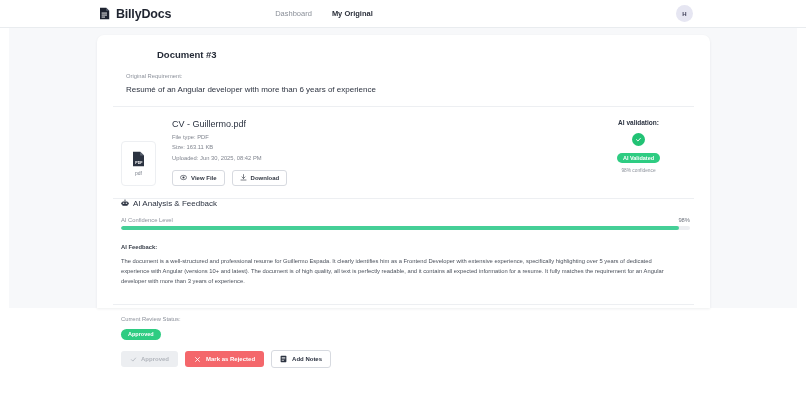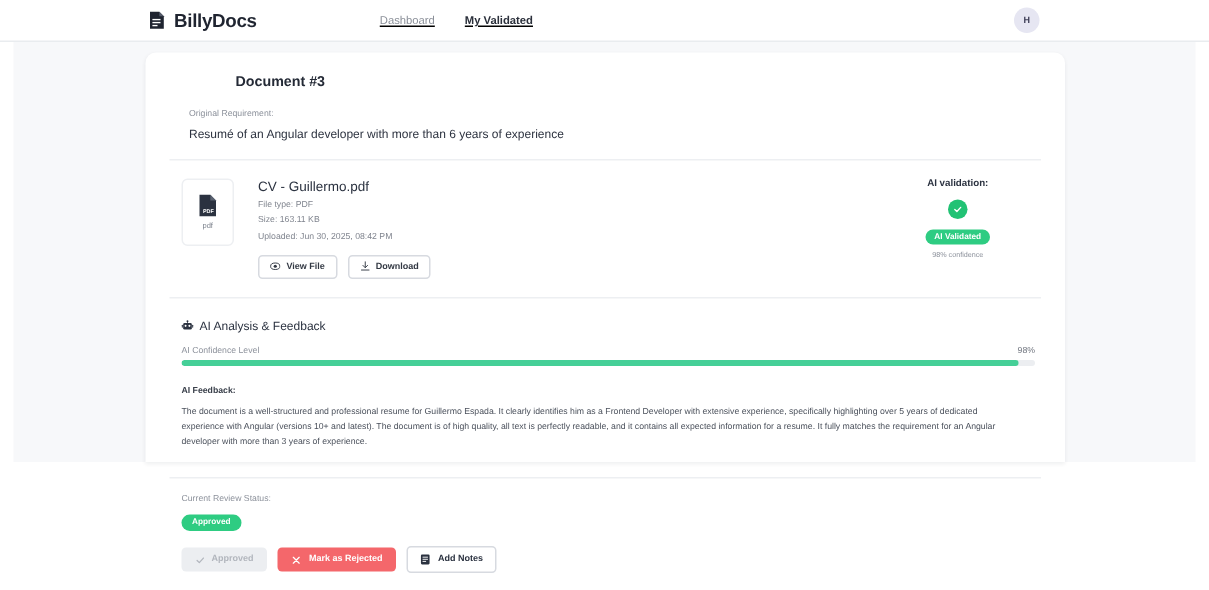--- a/index.html
+++ b/index.html
@@ -14,21 +14,21 @@
   
   .navbar {
     position: absolute; top: 0; left: 0; right: 0; height: 28px;
     background: #ffffff;
     border-bottom: 1px solid #e9ecef;
     display: flex; align-items: center;
   }
   .brand { display: flex; align-items: center; gap: 6px; margin-left: 99px; }
   .brand-icon { width: 11px; height: 13px; display: block; }
   .brand-text { font-size: 12.5px; font-weight: bold; color: #1f2430; letter-spacing: -0.2px; }
-  .nav-links { display: flex; align-items: center; gap: 20px; margin-left: 82px; text-decoration: underline; }
+  .nav-links { display: flex; align-items: center; gap: 20px; margin-left: 104px; }
   .nav-link { font-size: 7.5px; color: #8a8f98; text-decoration: none; }
   .nav-link.active { color: #2b303b; font-weight: bold; }
   .avatar {
     position: absolute; right: 113px; top: 5px;
     width: 17px; height: 17px; border-radius: 50%;
     background: #e6e6f2; color: #3c3c55;
     font-size: 6px; font-weight: bold;
     display: flex; align-items: center; justify-content: center;
   }
 
@@ -47,21 +47,21 @@
 
   .doc-title { font-size: 9.5px; font-weight: bold; color: #242a36; padding-left: 44px; }
 
   .req-block { margin-top: 13px; margin-left: 13px; }
   .req-label { font-size: 5.8px; color: #8c919b; }
   .req-text { font-size: 8px; color: #2d3340; margin-top: 6px; }
 
   .divider { height: 1px; background: #edeff2; margin-top: 12px; }
 
   
-  .file-row { display: flex; align-items: flex-start; padding: 12px 6px 0 8px; position: relative; }
+  .file-row { display: flex; align-items: flex-end; padding: 12px 6px 0 8px; position: relative; }
   .file-thumb {
     width: 35px; height: 45px; border: 1px solid #edeff2; border-radius: 4px;
     background: #fff; display: flex; flex-direction: column;
     align-items: center; justify-content: center; gap: 3px; flex: 0 0 auto;
   }
   .file-thumb .ext { font-size: 5px; color: #7b818c; }
   .file-meta { margin-left: 16px; }
   .file-name { font-size: 9px; color: #2b3240; }
   .file-line { font-size: 5.8px; color: #80858f; margin-top: 4.5px; }
   .file-btns { display: flex; gap: 7px; margin-top: 9px; }
@@ -82,21 +82,21 @@
   .badge-validated {
     display: inline-block; margin-top: 7px;
     background: #2ecc82; color: #ffffff;
     font-size: 5.5px; font-weight: bold;
     padding: 2px 6px; border-radius: 7px;
   }
   .confidence-note { font-size: 4.8px; color: #8c919b; margin-top: 4px; }
 
   
   .section { padding: 0 4px 0 8px; }
-  .section-head { display: flex; align-items: center; gap: 4px; margin-top: 14px; }
+  .section-head { display: flex; align-items: center; gap: 4px; }
   .section-title { font-size: 8px; color: #2b3240; }
   .conf-row { display: flex; justify-content: space-between; align-items: baseline; margin-top: 9px; }
   .conf-label { font-size: 5.8px; color: #8c919b; }
   .conf-pct { font-size: 5.8px; color: #70757f; }
   .bar-track { height: 4px; background: #eceef1; border-radius: 2px; margin-top: 3px; overflow: hidden; }
   .bar-fill { height: 100%; background: #45cf97; border-radius: 2px; }
 
   .feedback { margin-top: 14px; }
   .feedback-label { font-size: 5.8px; font-weight: bold; color: #3a404b; }
   .feedback-text { font-size: 5.8px; color: #4a505b; line-height: 1.78; margin-top: 6px; max-width: 555px; }
@@ -141,21 +141,21 @@
           <path d="M7.2 0.8v3h3" fill="#555c6b"></path>
           <rect x="2.6" y="5.6" width="5.4" height="0.9" fill="#ffffff"></rect>
           <rect x="2.6" y="7.6" width="5.4" height="0.9" fill="#ffffff"></rect>
           <rect x="2.6" y="9.6" width="3.4" height="0.9" fill="#ffffff"></rect>
         </svg>
       </span>
       <span class="brand-text">BillyDocs</span>
     </div>
     <div class="nav-links">
       <a class="nav-link" href="#">Dashboard</a>
-      <a class="nav-link active" href="#">My Validated</a>
+      <a class="nav-link active" href="#">My Original</a>
     </div>
     <div class="avatar">H</div>
   </div>
 
   <div class="page-bg"></div>
 
   <div class="card">
 
     <div class="doc-title">Document #3</div>
 

